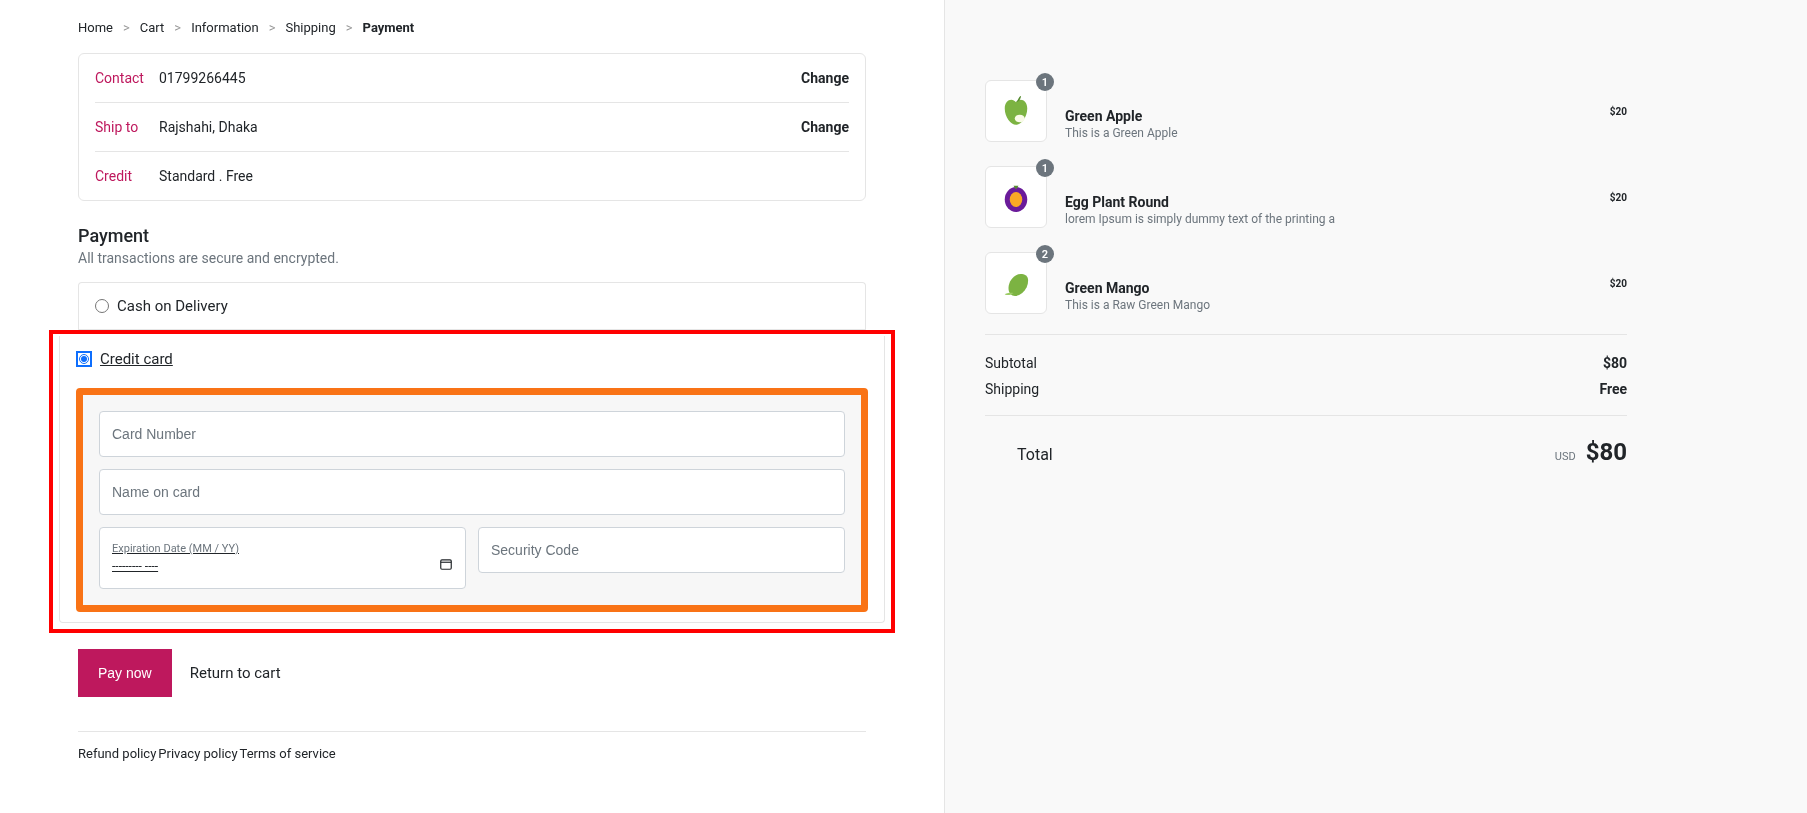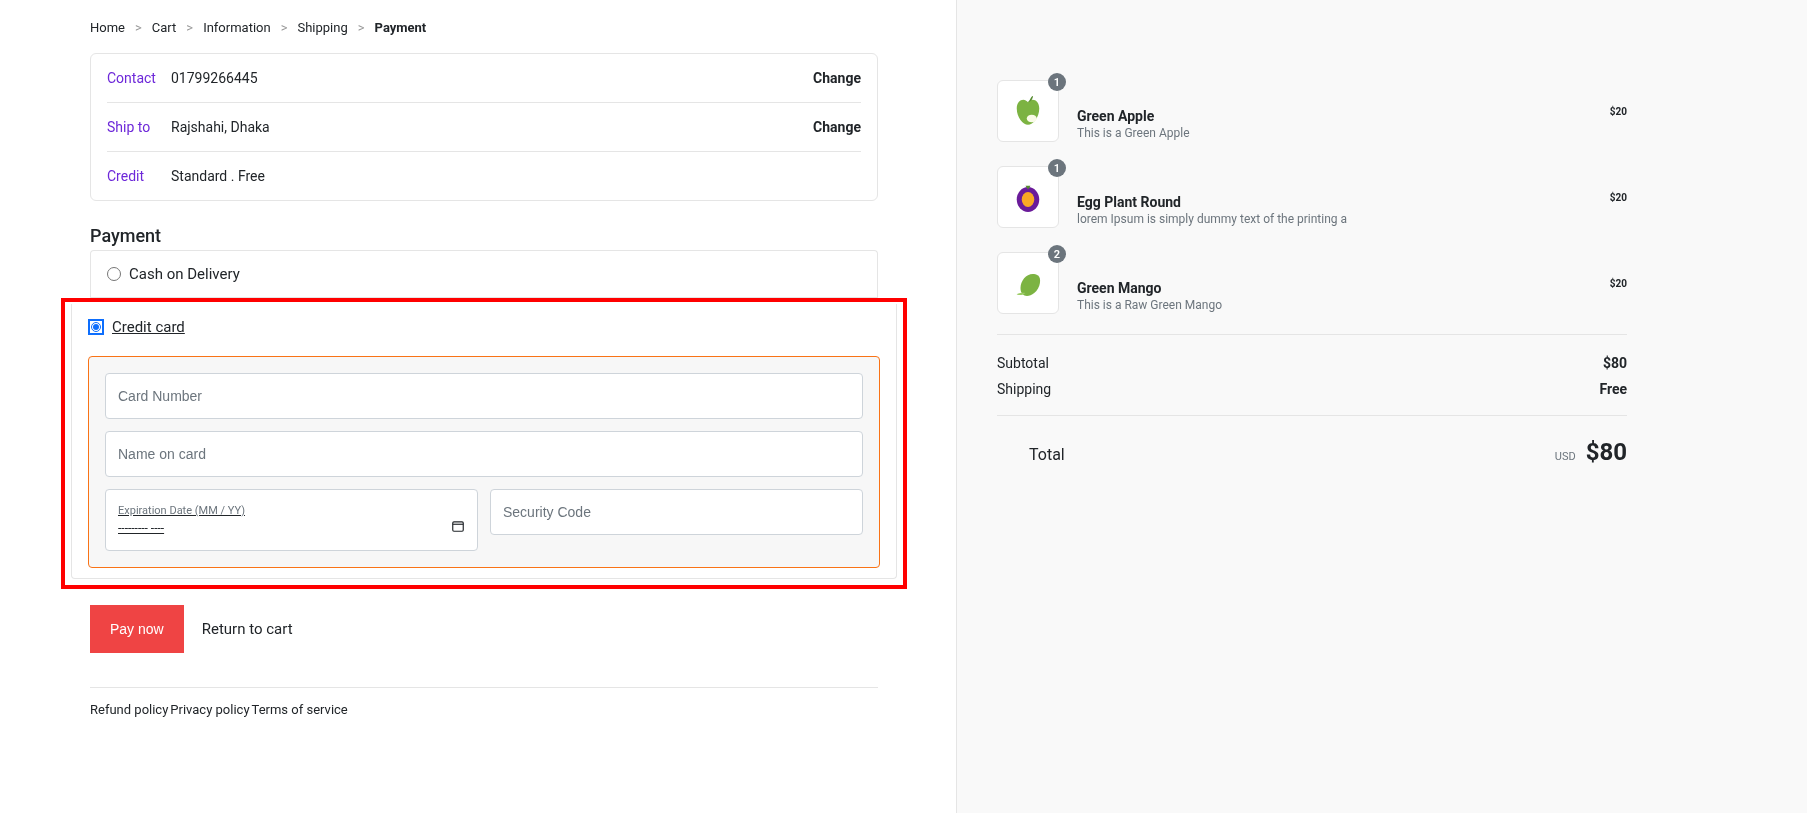--- a/index.html
+++ b/index.html
@@ -9,21 +9,20 @@
   background: #fff;
   font-size: 14px;
 }
 .container {
   display: flex;
   min-height: 813px;
 }
 .left {
   flex: 0 0 944px;
   padding: 20px 78px 20px 78px;
-  margin-left: 12px;
 }
 .right {
   flex: 1;
   background: #f9f9f9;
   border-left: 1px solid #e5e5e5;
   padding: 80px 180px 20px 40px;
 }
 
 
 .breadcrumbs {
@@ -44,21 +43,21 @@
   padding: 0 16px;
   margin-bottom: 24px;
 }
 .summary-row {
   display: flex;
   align-items: center;
   padding: 16px 0;
   border-bottom: 1px solid #e5e5e5;
 }
 .summary-row:last-child { border-bottom: none; }
-.summary-row .label { width: 64px; color: #6d28d9; font-size: 14px; }
+.summary-row .label { width: 64px; color: #be185d; font-size: 14px; }
 .summary-row .value { flex: 1; font-size: 14px; }
 .summary-row .change { color: #212529; text-decoration: none; font-size: 14px; font-weight: bold; }
 
 
 .section-title { font-size: 18px; font-weight: 500; margin-bottom: 4px; }
 .section-sub { color: #6c757d; font-size: 14px; margin-bottom: 16px; }
 
 
 .highlight-wrap {
   border: 4px solid #ff0000;
@@ -98,21 +97,21 @@
   width: 16px; height: 16px;
   border: 2px solid #0d6efd;
   display: inline-flex;
   align-items: center;
   justify-content: center;
 }
 .cc-radio-wrap input { width: 10px; height: 10px; accent-color: #0d6efd; }
 
 .card-form-box {
   background: #f7f7f7;
-  border: 1px solid #f97316;
+  border: 7px solid #f97316;
   border-radius: 4px;
   padding: 16px;
   margin-bottom: 0;
 }
 .card-form-box input[type="text"],
 .card-form-box .date-field {
   width: 100%;
   border: 1px solid #ced4da;
   border-radius: 4px;
   padding: 14px 12px;
@@ -140,21 +139,21 @@
 
 
 .actions {
   display: flex;
   align-items: center;
   gap: 18px;
   padding-bottom: 34px;
   border-bottom: 1px solid #e5e5e5;
 }
 .btn-pay {
-  background: #ef4444;
+  background: #be185d;
   color: #fff;
   border: none;
   padding: 16px 20px;
   font-size: 14px;
   cursor: pointer;
 }
 .link-return {
   color: #212529;
   text-decoration: none;
   font-size: 15px;
@@ -254,20 +253,21 @@
         <span class="value">Rajshahi, Dhaka</span>
         <a href="#" class="change">Change</a>
       </div>
       <div class="summary-row">
         <span class="label">Credit</span>
         <span class="value">Standard . Free</span>
       </div>
     </div>
 
     <h2 class="section-title">Payment</h2>
+    <p class="section-sub">All transactions are secure and encrypted.</p>
 
     <div class="payment-methods" style="border-bottom:none;border-bottom-left-radius:0;border-bottom-right-radius:0;">
       <label class="method-row method-row-cod">
         <input type="radio" name="pm" style="">
         <span>Cash on Delivery</span>
       </label>
     </div>
 
     <div class="highlight-wrap">
       <div class="payment-methods" style="border-top:none;border-top-left-radius:0;border-top-right-radius:0;">

